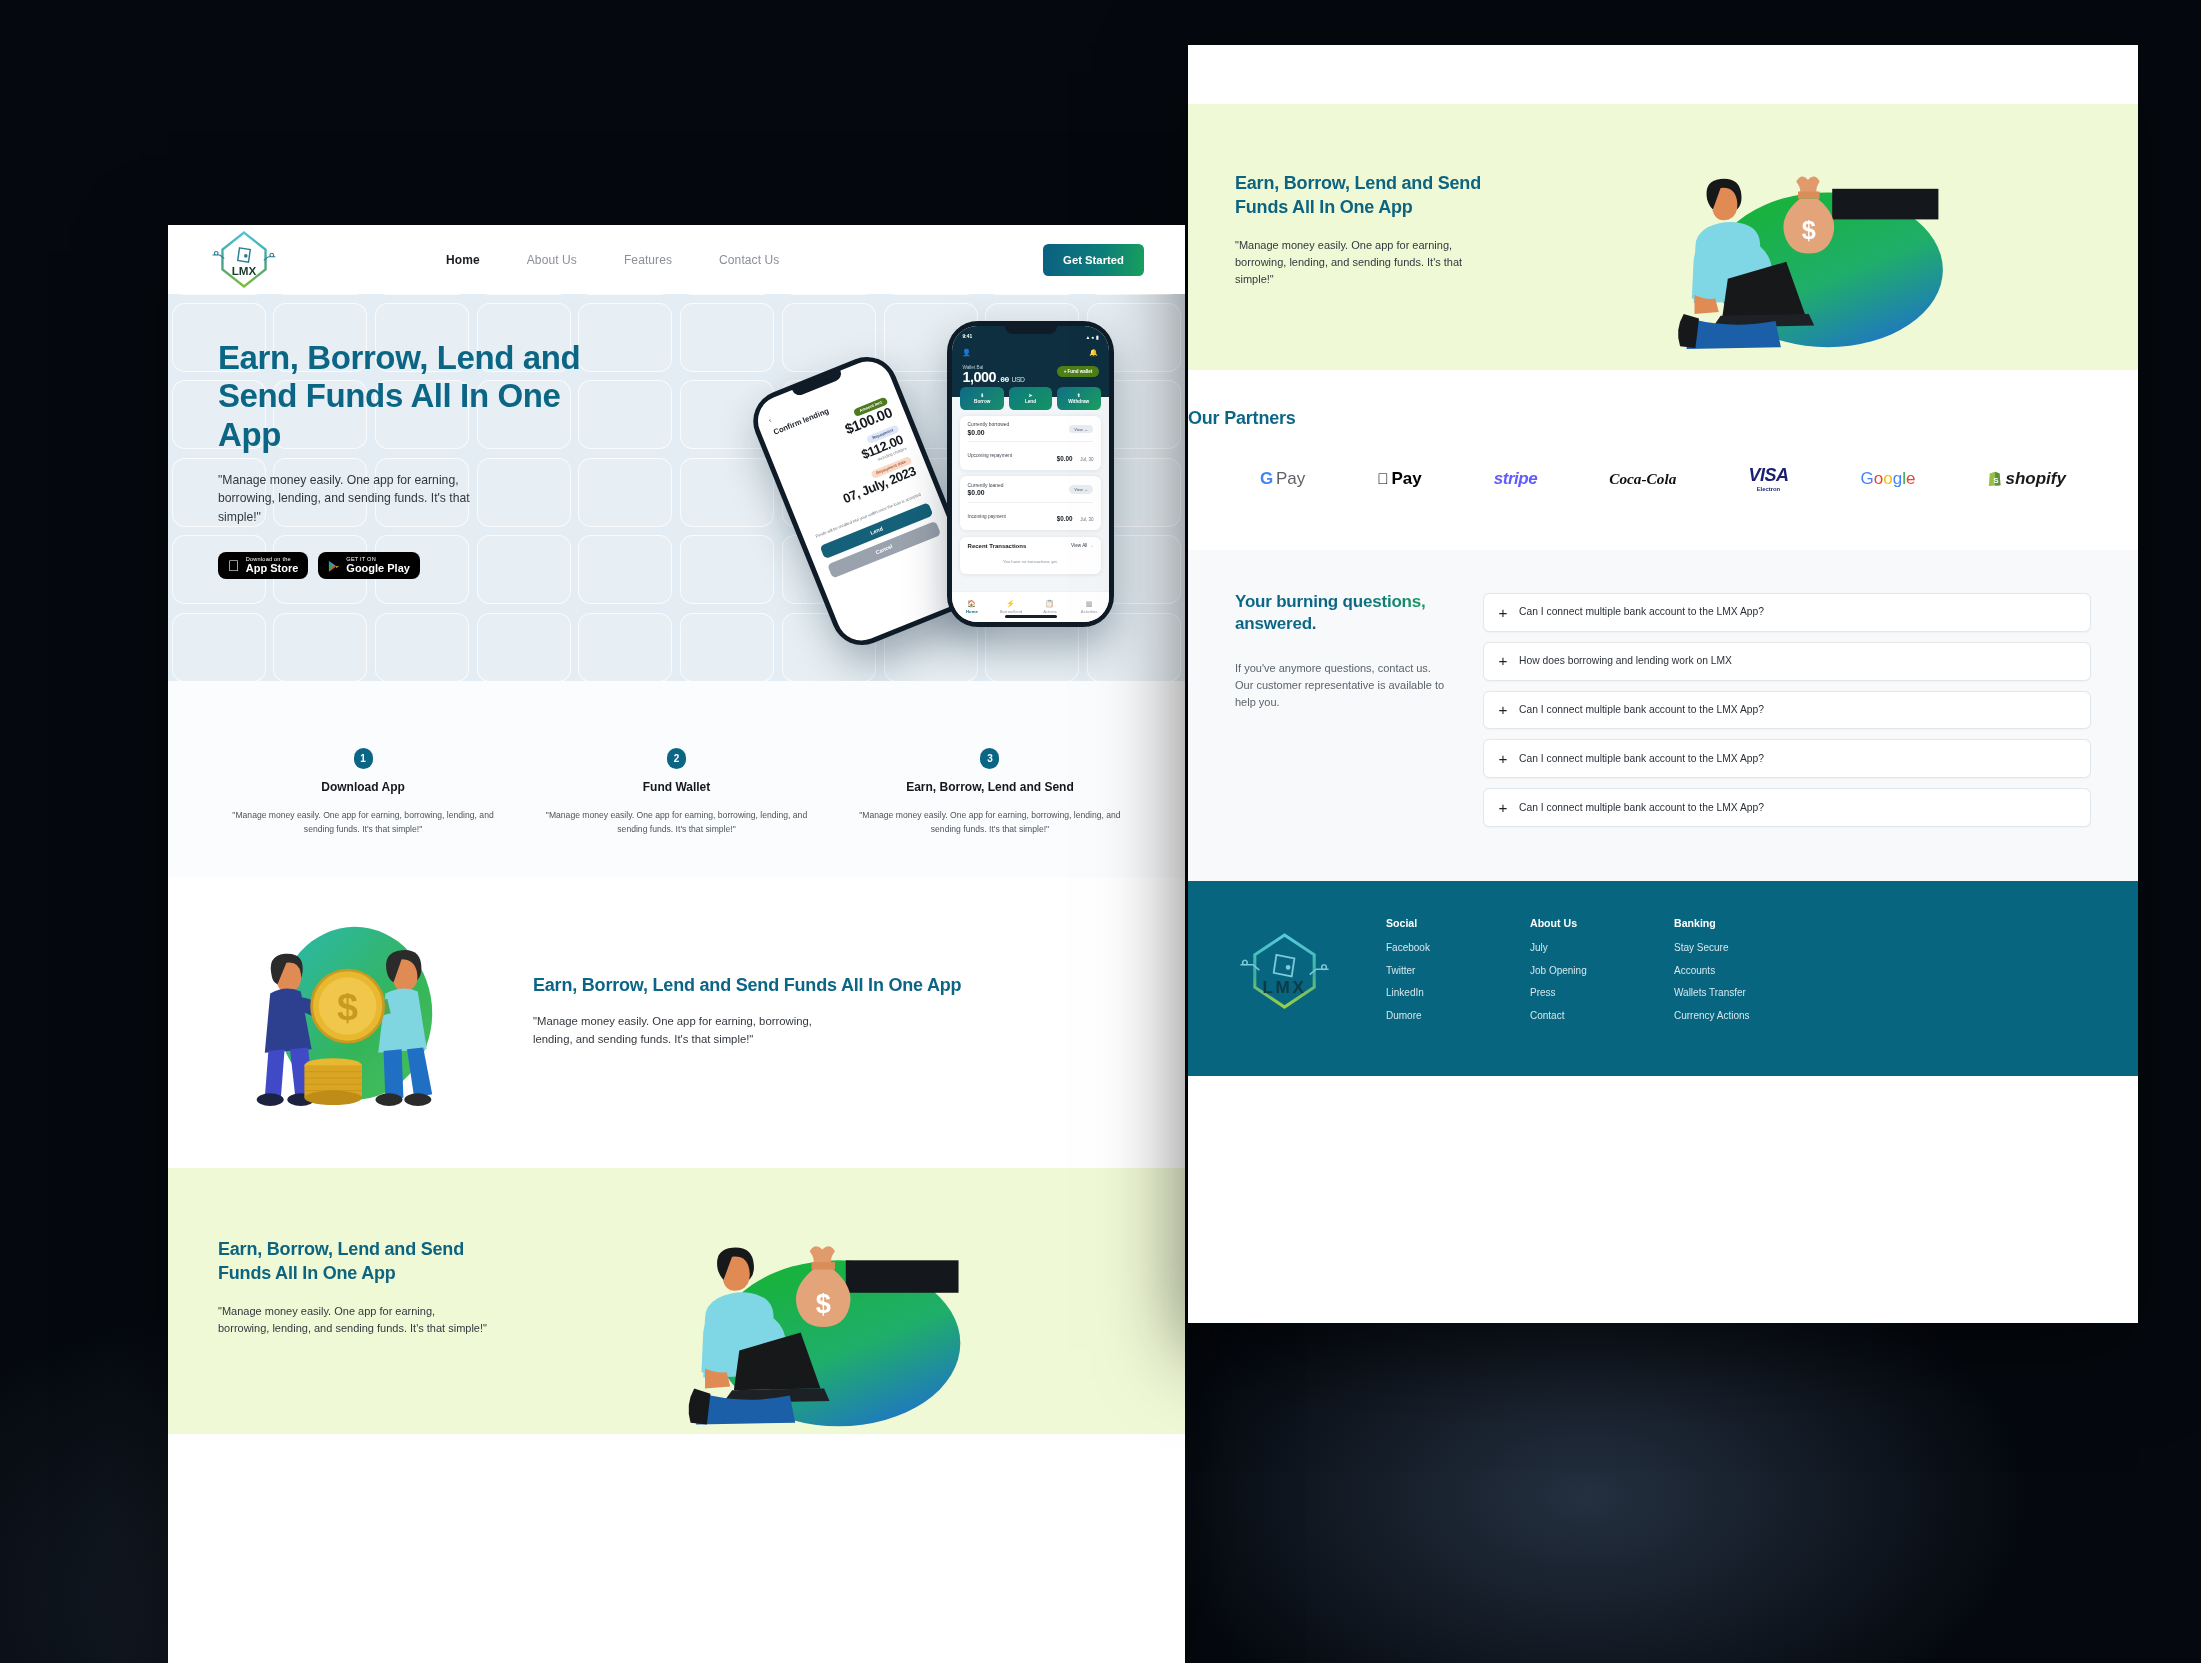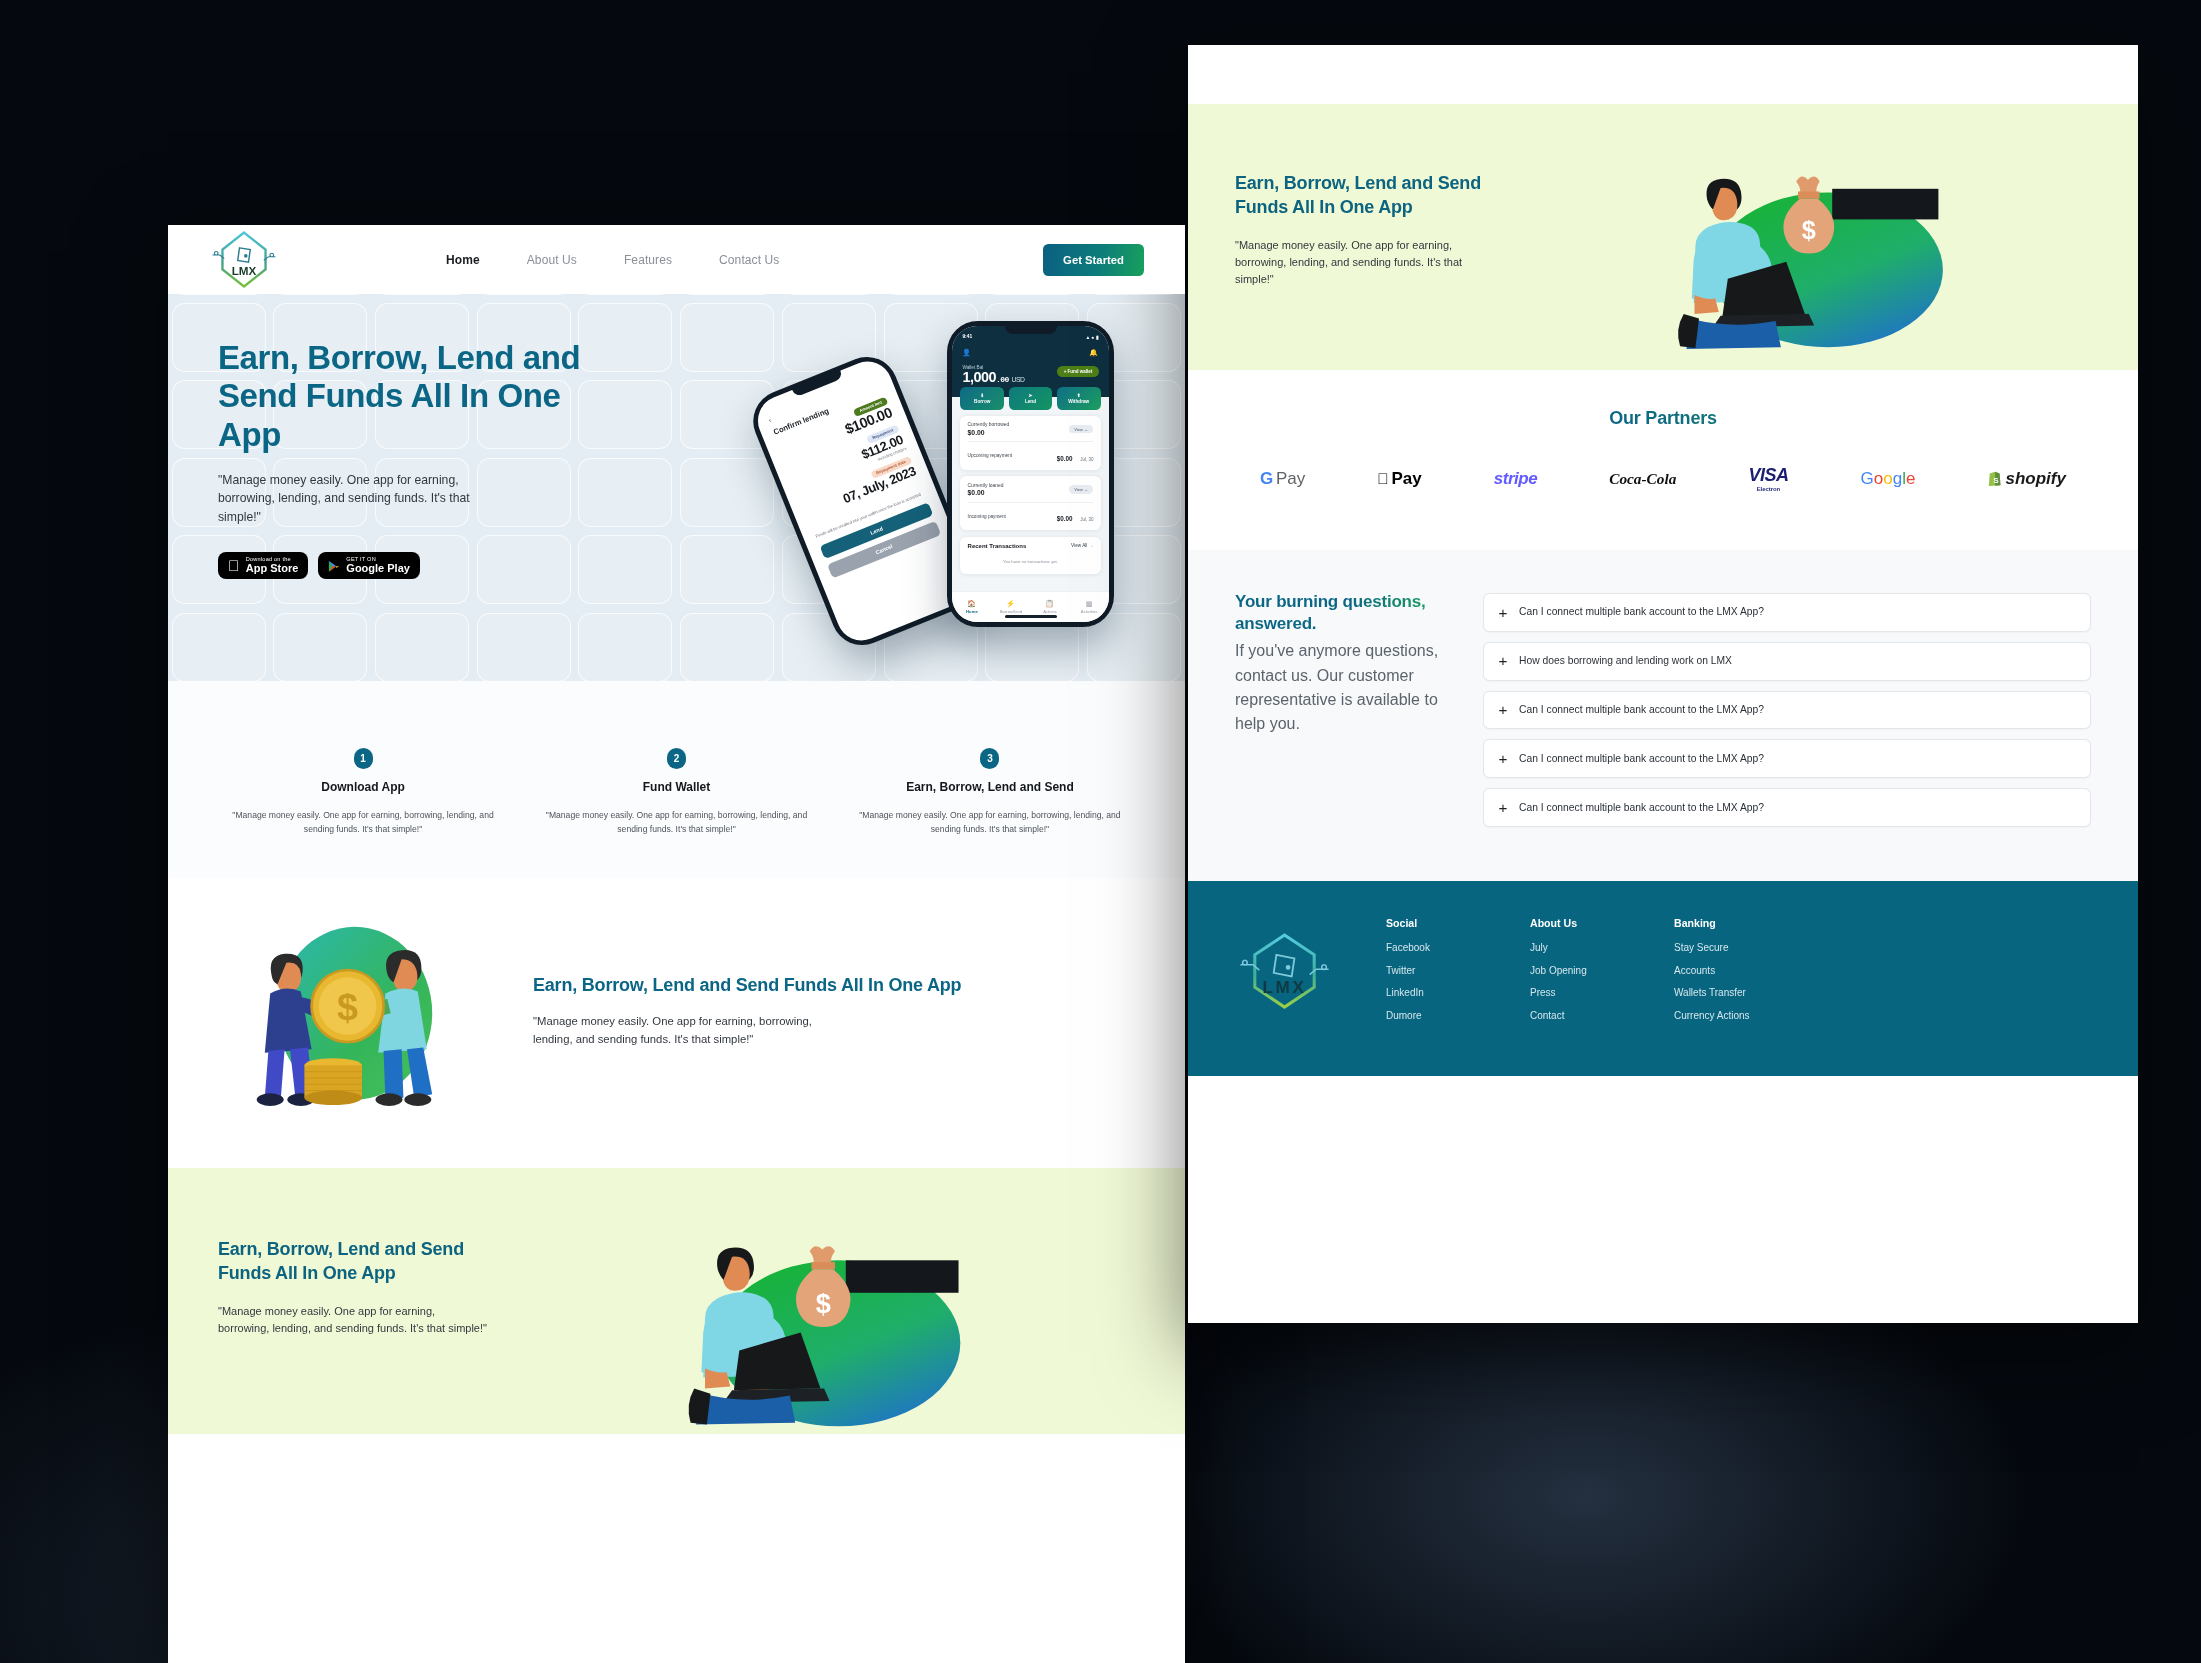--- a/index.html
+++ b/index.html
@@ -134,34 +134,34 @@
   .promo { background:#f0f9d6; padding:49px 50px 0; display:flex; align-items:flex-start;
            gap:18px; min-height:266px; position:relative; }
   .promo.right { padding:47px 47px 0; }
   .promo-txt { width:270px; padding-top:20px; flex:0 0 auto; }
   .promo-h { font-size:18px; line-height:1.36; font-weight:800; color:#0d6480; letter-spacing:-0.2px; }
   .promo-p { margin-top:17px; font-size:11px; line-height:1.55; color:#32383f; }
   .promo-art { flex:1; height:212px; position:relative; }
 
   
   .partners { background:#fff; padding:38px 0 58px; }
-  .partners-title { text-align:center; font-size:18px; font-weight:800; letter-spacing:-0.2px;
+  .partners-title { font-size:18px; font-weight:800; letter-spacing:-0.2px;
                     background:linear-gradient(90deg,#0b6685 0%,#0b6685 45%,#23a84f 100%);
                     -webkit-background-clip:text; background-clip:text; color:transparent; }
   .partners-row { display:flex; align-items:center; justify-content:space-around;
                   margin-top:36px; padding:0 36px; }
   .plogo { font-size:17px; font-weight:700; display:flex; align-items:center; gap:2.7px; }
 
   
   .faq { background:#f7f9fa; padding:41px 47px 54px; display:flex; gap:32px; }
   .faq-left { width:216px; flex:0 0 auto; }
   .faq-h { font-size:17px; line-height:1.3; font-weight:800; letter-spacing:-0.2px;
            background:linear-gradient(92deg,#0b6685 0%,#0b6685 52%,#1faa55 100%);
            -webkit-background-clip:text; background-clip:text; color:transparent; }
-  .faq-p { margin-top:4px; font-size:16px; line-height:1.52; color:#5b636c; }
+  .faq-p { margin-top:25px; font-size:11px; line-height:1.52; color:#5b636c; }
   .faq-list { flex:1; display:flex; flex-direction:column; gap:10px; padding-top:1.8px; }
   .faq-item { background:#fff; border:0.9px solid #e3e7ea; border-radius:6.3px;
               padding:10.8px 14.4px; display:flex; align-items:center; gap:11.7px; cursor:pointer;
               box-shadow:0 0.9px 1.8px rgba(0,0,0,.03); }
   .faq-plus { font-size:15.3px; color:#1e2329; font-weight:400; line-height:1; flex:0 0 auto; }
   .faq-q { font-size:10.3px; line-height:1.42; color:#2a3038; }
 
   
   .footer { background:#07657f; padding:36px 47px 43px; display:flex; gap:27px; color:#fff; }
   .footer-logo { width:99px; height:95px; position:relative; flex:0 0 auto; margin-top:7.2px; }

